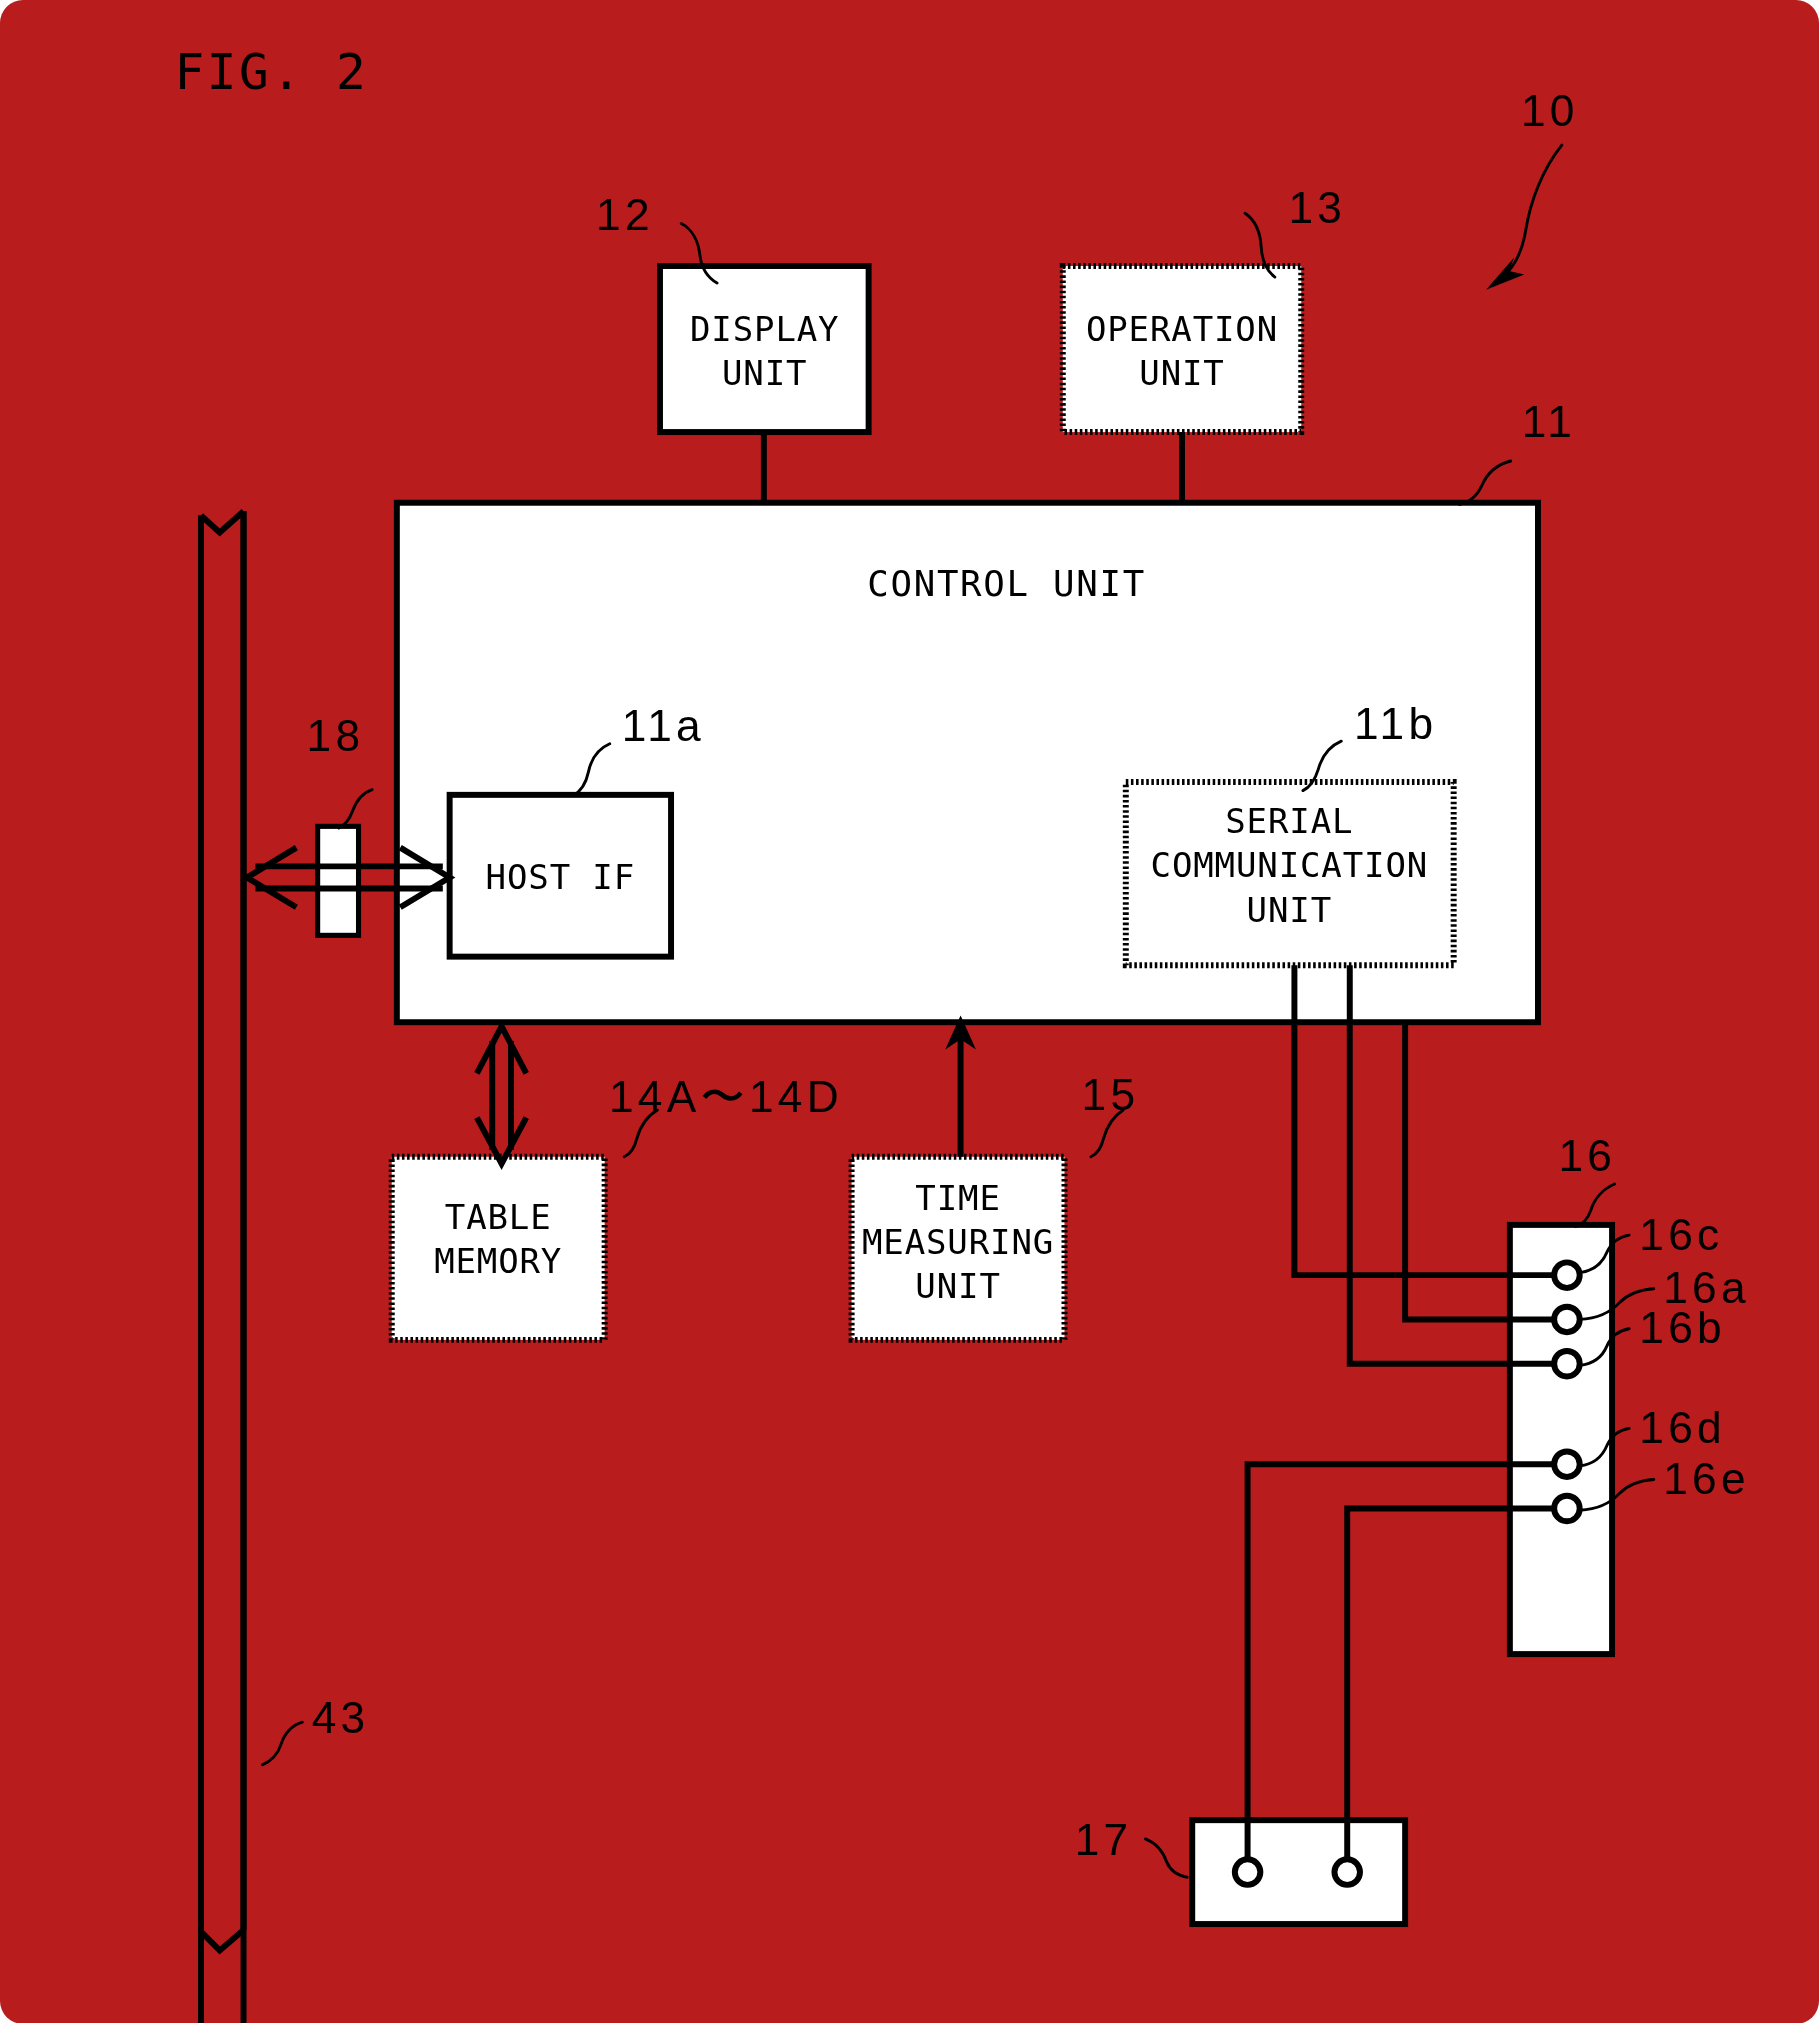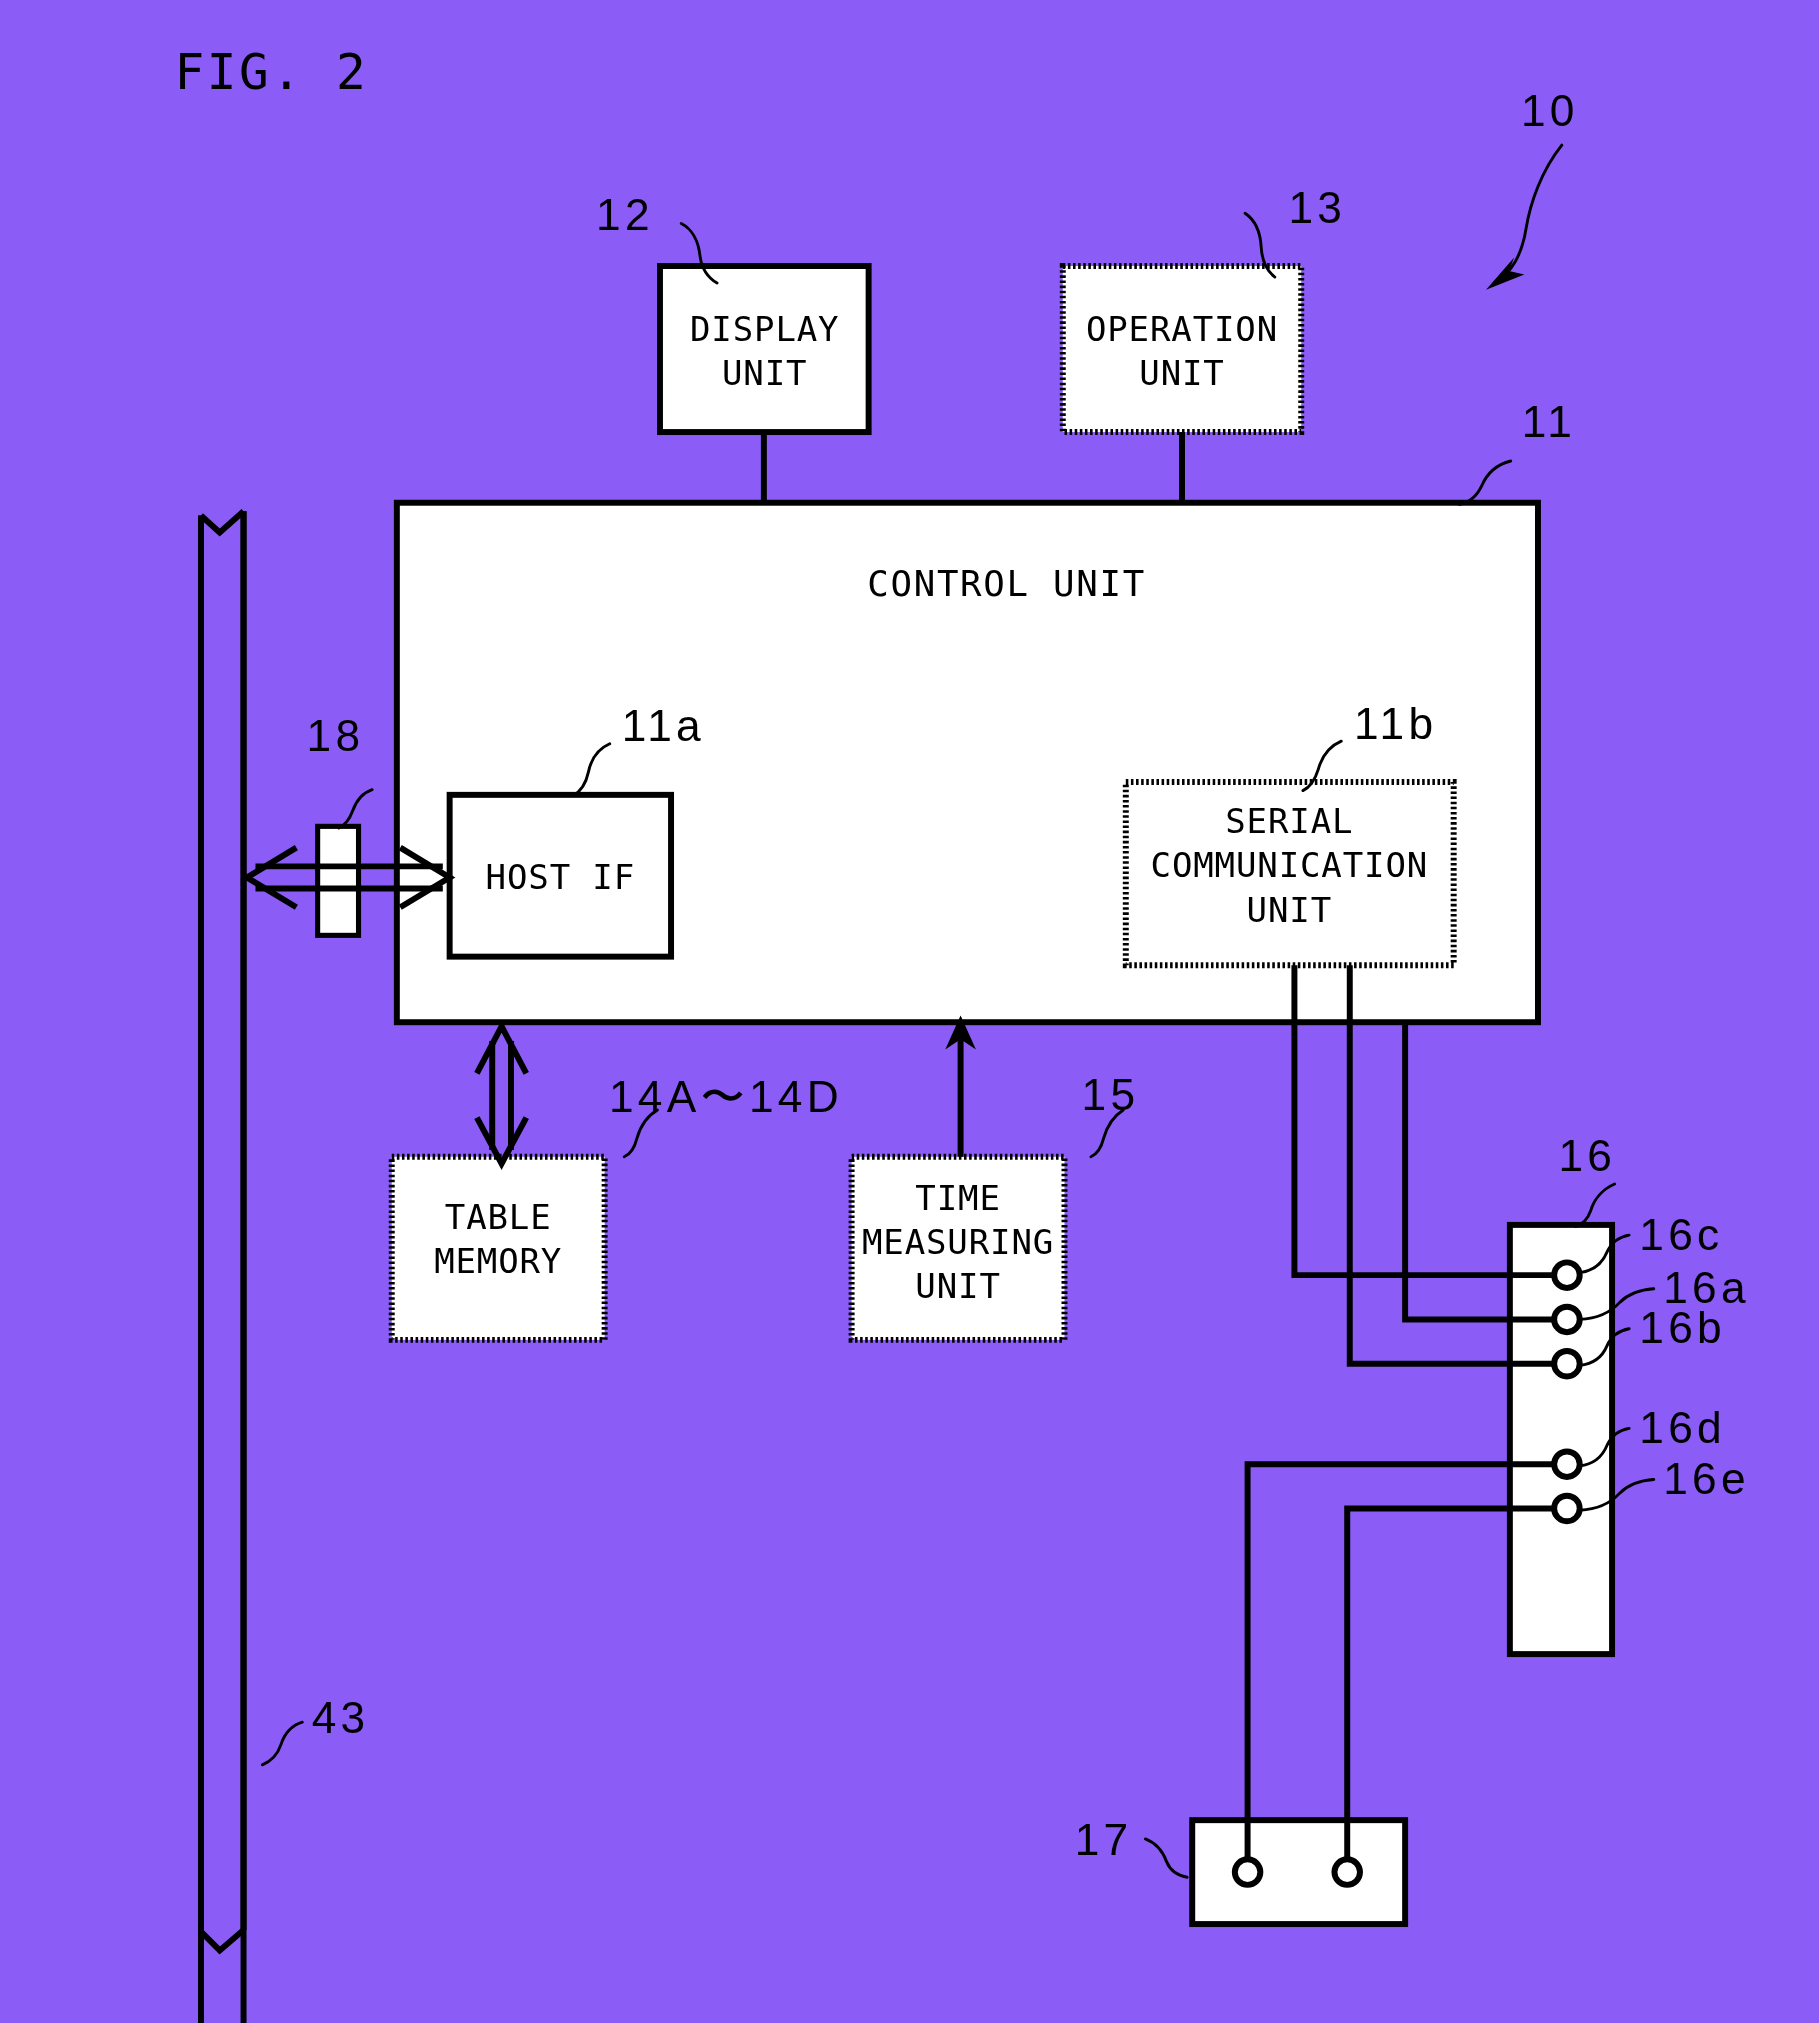--- a/index.html
+++ b/index.html
@@ -10,21 +10,22 @@
   body {
     width: 1819px;
     height: 2024px;
     font-family: "DejaVu Sans Mono", monospace;
     overflow: hidden;
   }
   #figure-root {
     position: relative;
     width: 1819px;
     height: 2024px;
-    background: #8b5cf6;
+    background: #b91c1c;
+    border-radius: 23px;
   }
   svg#diagram {
     position: absolute;
     top: 0;
     left: 0;
     width: 1819px;
     height: 2024px;
     display: block;
   }
   .box-solid {

